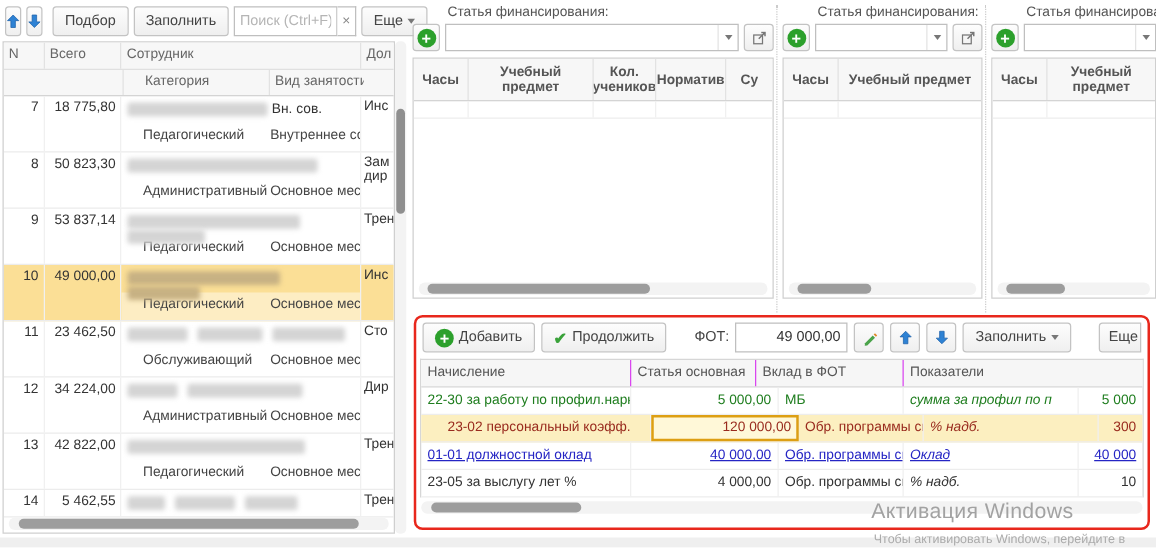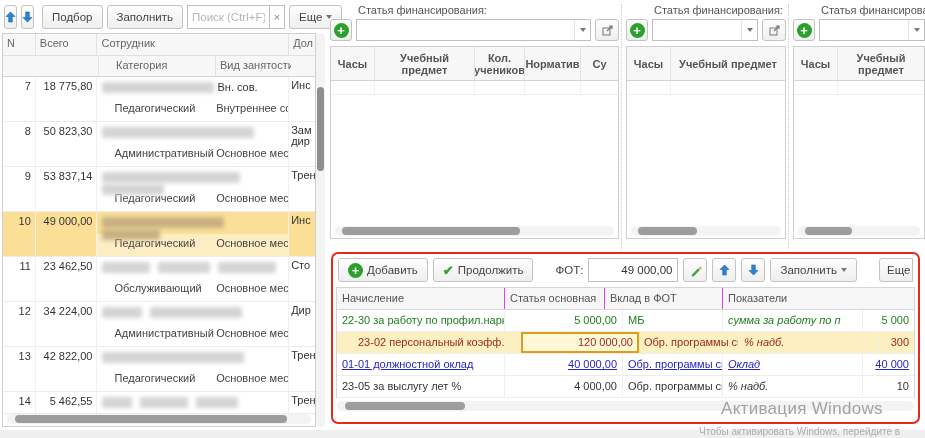--- a/index.html
+++ b/index.html
@@ -87,21 +87,21 @@
   .ac-row.green { color:#1e7d1e; } .ac-row.blue { color:#2525c4;text-decoration:underline; }
   .ac-row.darkred { color:#992b1e; } .ac-row.black { color:#333; }
   .ac-row.sel { background:#fcefc0;padding-left:16px; }
   .ac-row.sel .active-cell { background:#fff8d8; outline:2px solid #dd9f13; outline-offset:-2px; }
   .ac-scroll { margin:3px 4px 0 4px; }
 
   .arrow-svg { display:block; }
 
   
   .bottom-strip { position:absolute; left:0; top:430px; width:925px; height:8px; background:#efefef; }
-  .wm1 { position:absolute; left:721px; top:399px; font-size:17px; color:#a2a2a2; letter-spacing:0.3px; }
+  .wm1 { position:absolute; left:697px; top:399px; font-size:17px; color:#a2a2a2; letter-spacing:0.3px; }
   .wm2 { position:absolute; left:699px; top:426px; font-size:10px; color:#ababab; }
 </style>
 </head>
 <body>
 
 <div class="page">
 
   <section class="left-panel">
     <div class="lp-toolbar">
       <button class="btn icon">
@@ -390,21 +390,21 @@
         <div class="ac-hc" style="width:168px">Начисление</div>
         <div class="ac-hc" style="width:100px">Статья основная</div>
         <div class="ac-hc" style="width:118px">Вклад в ФОТ</div>
         <div class="ac-hc" style="flex:1;border-right:none">Показатели</div>
       </div>
       <div>
           <div class="ac-row green">
             <div class="ac-c" style="width:168px">22-30 за работу по профил.наркоман</div>
      <div class="ac-c num " style="width:118px">5 000,00</div>
      <div class="ac-c" style="width:100px">МБ</div>
-     <div class="ac-c ital" style="width:140px">сумма за работу по п</div>
+     <div class="ac-c ital" style="width:140px">сумма за профил по п</div>
      <div class="ac-c num" style="flex:1;border-right:none">5 000</div>
           </div>
           <div class="ac-row darkred sel">
             <div class="ac-c" style="width:168px">23-02 персональный коэфф.</div>
      <div class="ac-c num active-cell" style="width:118px">120 000,00</div>
      <div class="ac-c" style="width:100px">Обр. программы спо...</div>
      <div class="ac-c ital" style="width:140px">% надб.</div>
      <div class="ac-c num" style="flex:1;border-right:none">300</div>
           </div>
           <div class="ac-row blue">

